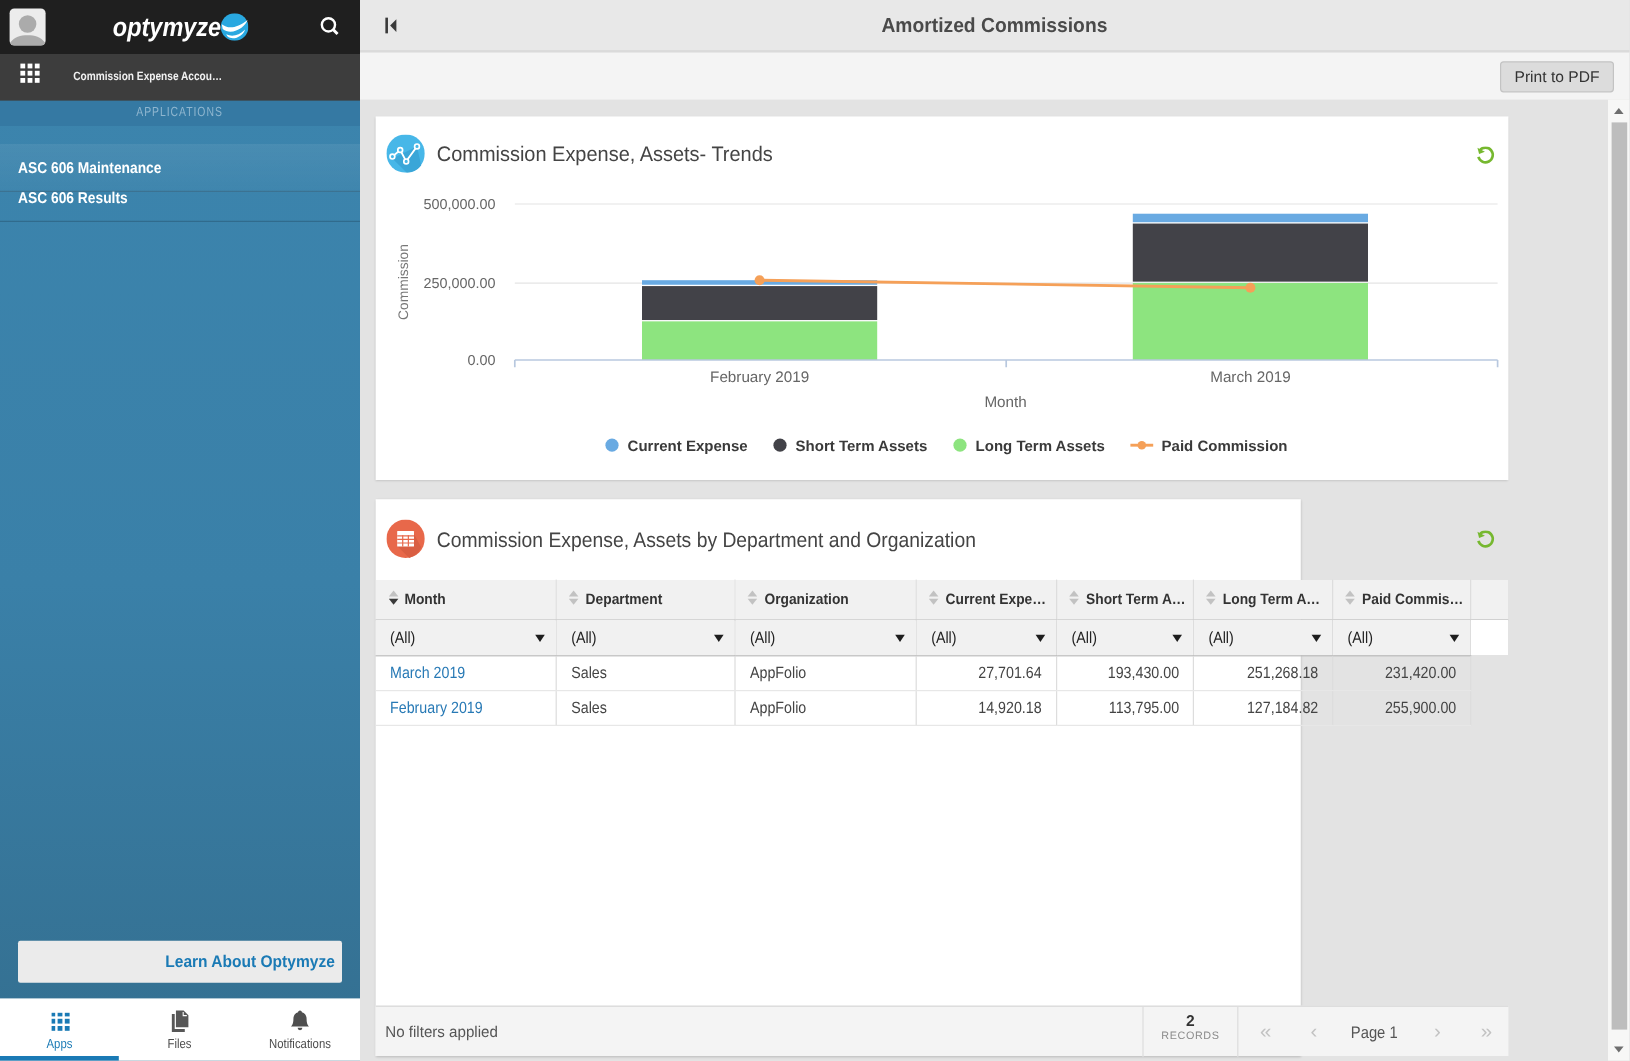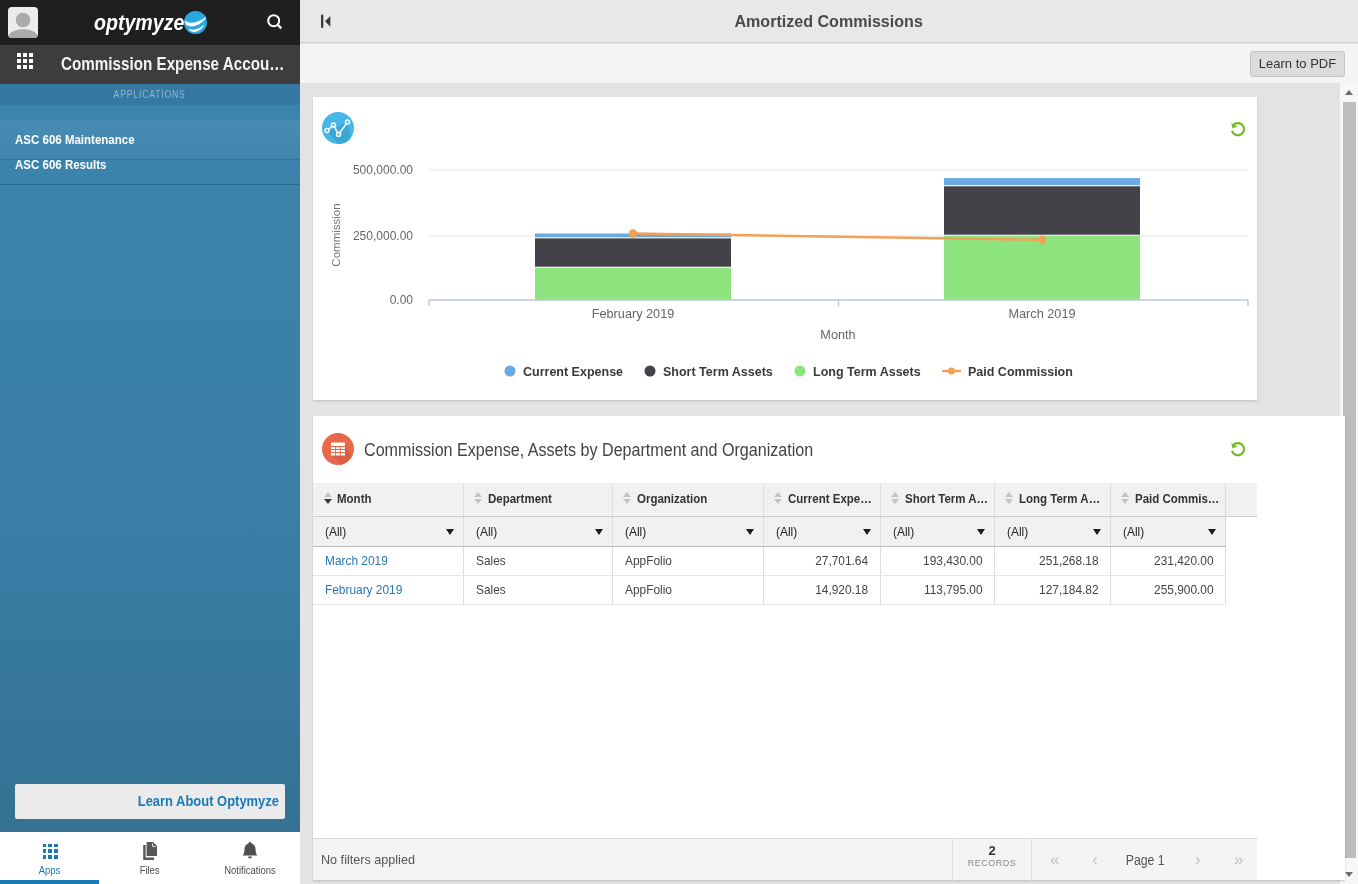--- a/index.html
+++ b/index.html
@@ -14,21 +14,21 @@
   #sidebar { left:0; top:0; width:300px; height:884px; background:linear-gradient(to bottom,#3c85ae 0%,#3a80a8 55%,#346f90 100%); }
   #sb-top { left:0; top:0; width:300px; height:45px; background:#1f1f1f; }
   #avatar { left:8px; top:6.5px; width:30px; height:31px; background:#ececec; border-radius:4px; overflow:hidden; }
   #logo-text { left:94px; top:8px; width:110px; height:30px; color:#fff; font-size:22px; font-weight:bold; font-style:italic; line-height:29px; }
   #logo-ball { left:184px; top:11px; width:23px; height:23px; }
   #search-ic { left:266px; top:13px; width:18px; height:18px; }
   #sb-row2 { left:0; top:45px; width:300px; height:39px; background:#3d3d3d; color:#fff; }
   .grid9 { display:grid; grid-template-columns:repeat(3,4px); grid-template-rows:repeat(3,4px); gap:2px; }
   .grid9 i { background:#fff; display:block; }
   #sb-row2 .grid9 { position:absolute; left:17px; top:8px; }
-  #sb-row2-txt { position:absolute; left:61px; top:0; height:39px; line-height:39px; font-size:18px; font-weight:bold; color:#f2f2f2; }
+  #sb-row2-txt { position:absolute; left:61px; top:0; height:39px; line-height:39px; font-size:10px; font-weight:bold; color:#f2f2f2; }
   #apps-label { left:0; top:84px; width:300px; height:21px; background:#3579a3; color:#8fb6cf; font-size:11px; letter-spacing:1px; text-align:center; line-height:21px; }
   .sb-item { left:0; width:300px; height:40px; line-height:40px; padding-left:15px; color:#fff; font-size:13px; font-weight:bold; border-bottom:1px solid rgba(0,0,0,0.18); }
   #sb-i1 { top:105px; background:linear-gradient(to bottom,rgba(255,255,255,0.07),rgba(255,255,255,0.02));margin-top:15px; }
   #sb-i2 { top:145px; }
   #learn-btn { left:15px; top:784px; width:270px; height:35px; background:#ebebeb; border-radius:2px; color:#1a7ab5; font-size:14px; font-weight:bold; text-align:right; line-height:35px; }
   #sb-nav { left:0; top:832px; width:300px; height:52px; background:#fff; }
   .nav-item { position:absolute; top:0; width:100px; height:52px; text-align:center; }
   .nav-lbl { position:absolute; left:0; right:0; top:32px; font-size:11px; color:#4d4d4d; }
   #nav-apps .nav-lbl { color:#1a7ab5; }
   #nav-apps .grid9 { position:absolute; left:42.5px; top:11.5px; grid-template-columns:repeat(3,3.8px); grid-template-rows:repeat(3,3.8px); gap:2px; }
@@ -43,21 +43,21 @@
 
   
   #sbar { left:1340px; top:83px; width:18px; height:801px; background:#f7f7f6; }
   #sbar-thumb { position:absolute; left:3px; top:19px; width:13px; height:756px; background:#bdbdbd; }
   .tri-up { width:0; height:0; border-left:4.5px solid transparent; border-right:4.5px solid transparent; border-bottom:5px solid #6e6e6e; }
   .tri-down { width:0; height:0; border-left:4.5px solid transparent; border-right:4.5px solid transparent; border-top:5px solid #6e6e6e; }
 
   
   .card { background:#fff; box-shadow:0 1px 2px rgba(0,0,0,0.18); }
   #card1 { left:313px; top:97px; width:944px; height:303px; }
-  #card2 { left:313px; top:416px; width:1032px; height:464px; }
+  #card2 { left:313px; top:416px; width:771px; height:464px; }
   .card-title { position:absolute; left:51px; font-size:17.5px; line-height:17.5px; color:#444; }
   .card-icon { position:absolute; left:9px; width:32px; height:32px; }
 
   
   #tbl { position:absolute; left:0; top:67px; width:944px; border-collapse:collapse; table-layout:fixed; }
   #tbl th, #tbl td { border-right:1px solid #ddd; overflow:hidden; white-space:nowrap; }
   #tbl .hrow th { height:33px; background:#f1f1f1; border-bottom:1px solid #ccc; text-align:left; padding-left:10.5px; color:#333; font-size:12.5px; }
   #tbl .frow td { height:30px; background:#f1f1f1; border-bottom:1px solid #bbb; padding-left:12px; color:#222; position:relative; font-size:13.5px; }
   #tbl .drow td { height:29px; border-bottom:1px solid #e7e7e7; padding-left:12px; color:#444; font-size:13.5px; }
   #tbl td.num { text-align:right; padding-right:11px; padding-left:0; }
@@ -166,21 +166,21 @@
   <div class="abs" id="nav-underline"></div>
 
   <div class="abs" id="topbar">
     <div id="topbar-title"><span class="cxc" id="m-top">Amortized Commissions</span></div>
     <svg width="12" height="16" viewBox="0 0 12 16" style="position:absolute;left:20.8px;top:14px;">
       <rect x="0" y="0.7" width="2.3" height="13.1" fill="#3a3a3a"></rect>
       <path d="M9.3 2 L9.3 12.7 L4.1 7.35 Z" fill="#3a3a3a"></path>
     </svg>
   </div>
   <div class="abs" id="bar2"></div>
-  <div class="abs" id="print-btn">Learn to PDF</div>
+  <div class="abs" id="print-btn">Print to PDF</div>
 
   <div class="abs" id="sbar">
     <div class="tri-up" style="position:absolute;left:4.5px;top:7px;"></div>
     <div id="sbar-thumb"></div>
     <div class="tri-down" style="position:absolute;left:4.5px;top:789px;"></div>
   </div>
 
   <div class="abs card" id="card1">
     <svg class="card-icon" style="top:15px;" width="32" height="32" viewBox="0 0 32 32">
       <circle cx="16" cy="16" r="16" fill="#47b7e8"></circle>
@@ -188,20 +188,21 @@
       <g fill="none" stroke="#fff" stroke-width="1.5">
         <path d="M5 18.5 L11.5 13 L16.5 22.5 L25.5 10"></path>
       </g>
       <g fill="#47b7e8" stroke="#fff" stroke-width="1.4">
         <circle cx="5" cy="18.5" r="2"></circle>
         <circle cx="11.5" cy="13" r="2"></circle>
         <circle cx="16.5" cy="22.5" r="2"></circle>
         <circle cx="25.5" cy="10" r="2"></circle>
       </g>
     </svg>
+    <div class="card-title" style="top:22.5px;"><span class="cx" id="m-t1">Commission Expense, Assets- Trends</span></div>
     <svg style="position:absolute;left:917px;top:25px;" width="16" height="16" viewBox="0 0 16 16">
       <path d="M3.2 3.2 A 6.1 6.1 0 1 1 2 8.8" fill="none" stroke="#76b82f" stroke-width="2.2"></path>
       <path d="M1.2 1.2 L2.6 6.4 L7.4 4.4 Z" fill="#76b82f"></path>
     </svg>
 
     <svg style="position:absolute;left:0;top:0;" width="944" height="303" viewBox="0 0 944 303">
       <g font-family="Liberation Sans, sans-serif">
         <line x1="116" y1="73" x2="935" y2="73" stroke="#e4e4e4" stroke-width="1"></line>
         <line x1="116" y1="139" x2="935" y2="139" stroke="#e4e4e4" stroke-width="1"></line>
         <text x="100" y="77" text-anchor="end" font-size="12" fill="#666">500,000.00</text>

